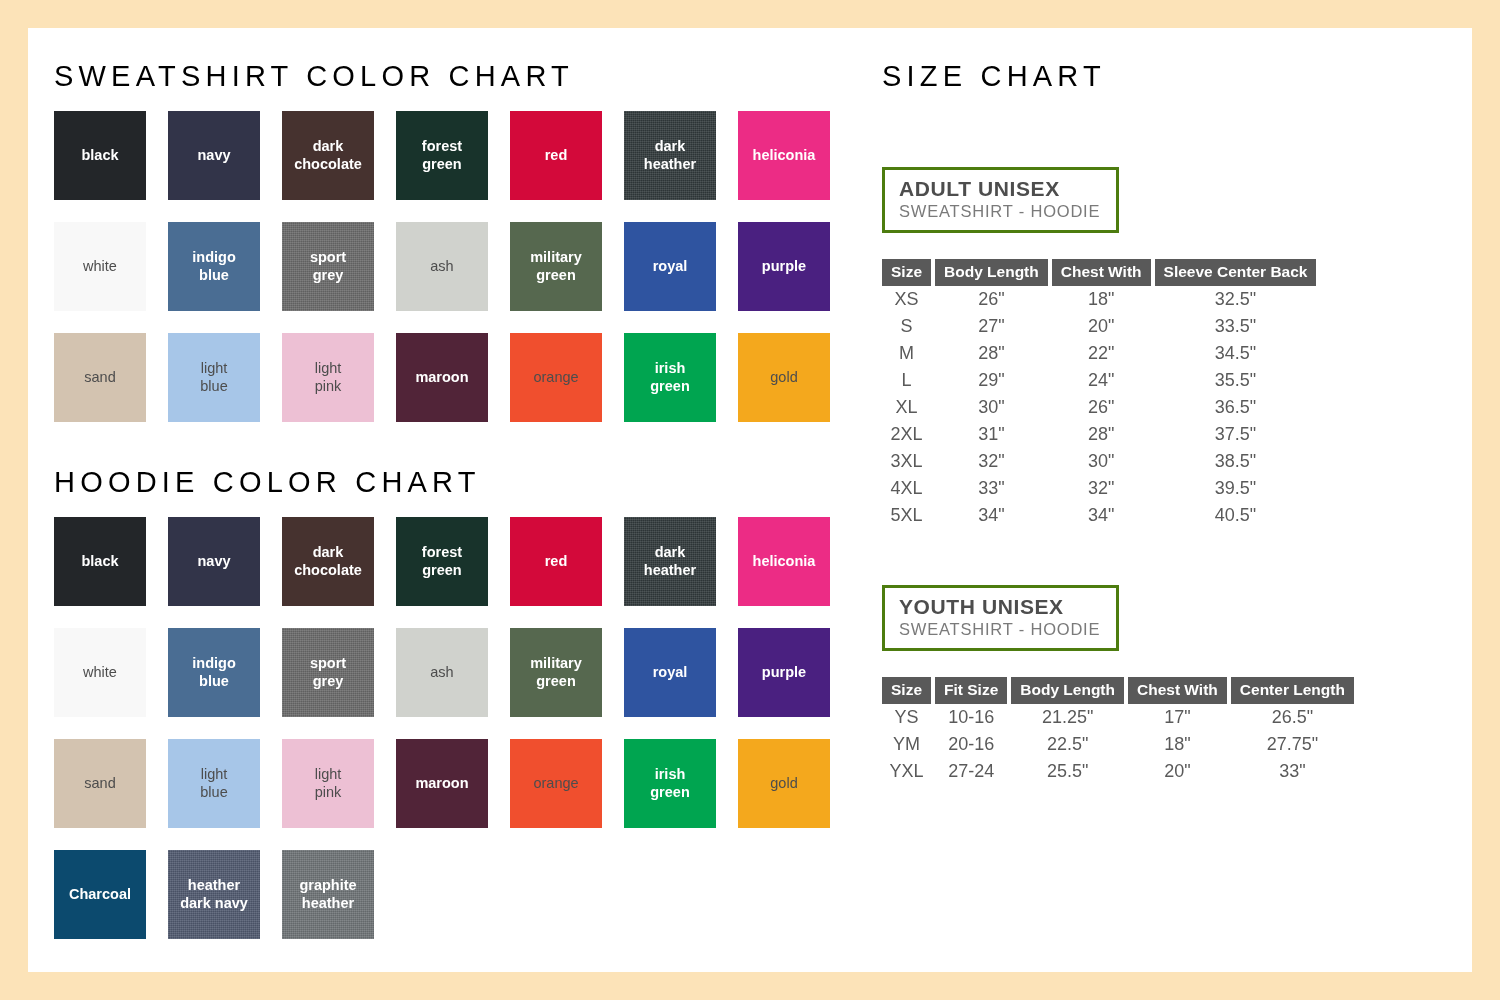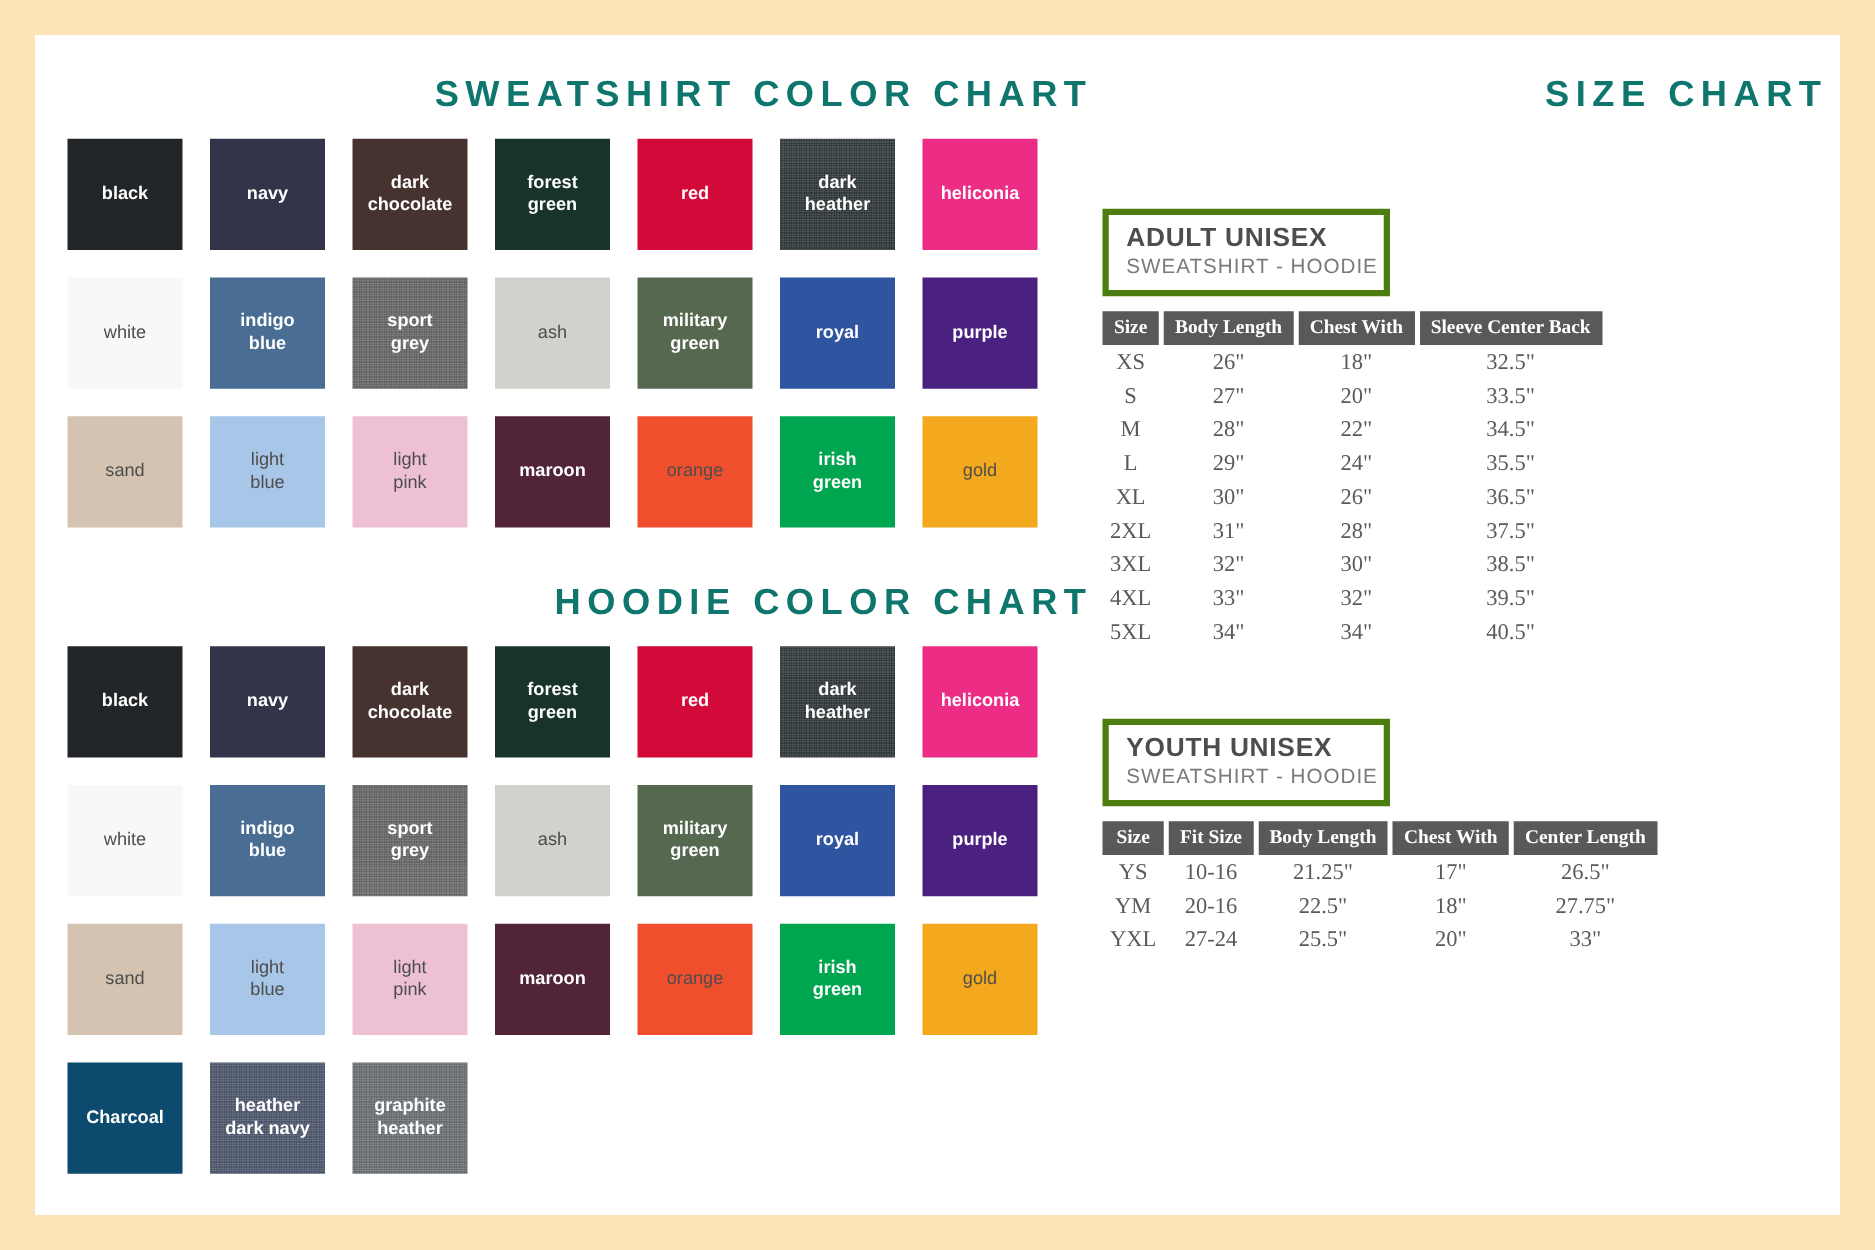--- a/index.html
+++ b/index.html
@@ -29,27 +29,26 @@
     width: 820px;
   }
   .col-right {
     position: absolute;
     left: 854px;
     top: 34px;
     width: 580px;
   }
   .section-title {
     font-size: 29px;
-    font-weight: bold;
-    color: #0f766e;
+    font-weight: normal;
+    color: #000000;
     letter-spacing: 5.2px;
     margin: 0 0 20px 0;
     line-height: 1;
     white-space: nowrap;
-    text-align: right;
   }
   .swatch-grid {
     display: flex;
     flex-wrap: wrap;
     width: 810px;
     gap: 22px 22px;
   }
   .swatch {
     width: 92px;
     height: 89px;
@@ -78,22 +77,22 @@
     opacity: .55;
     background-image:
       repeating-linear-gradient(0deg, rgba(255,255,255,.14) 0 1px, rgba(0,0,0,.10) 1px 2px),
       repeating-linear-gradient(90deg, rgba(255,255,255,.12) 0 1px, rgba(0,0,0,.09) 1px 2px);
   }
   .spacer-block { height: 46px; }
 
   
   .cat-box {
     display: inline-block;
-    border: 5px solid #4d7c0f;
-    padding: 7px 5px 8px 14px;
+    border: 3px solid #4d7c0f;
+    padding: 7px 16px 8px 14px;
     margin-bottom: 10px;
   }
   .cat-title {
     font-size: 21px;
     font-weight: bold;
     color: #4d4d4d;
     letter-spacing: .6px;
     line-height: 1.1;
     white-space: nowrap;
   }
@@ -102,22 +101,21 @@
     color: #7a7a7a;
     letter-spacing: .8px;
     line-height: 1.2;
     margin-top: 2px;
     white-space: nowrap;
   }
   table.size-table {
     border-collapse: separate;
     border-spacing: 4px 0;
     margin-left: -4px;
-    margin-top: 2px;
-    font-family: Liberation Serif, serif;
+    margin-top: 16px;
   }
   table.size-table th {
     background: #595959;
     color: #ffffff;
     font-size: 15.5px;
     font-weight: bold;
     padding: 4px 9px 5px 9px;
     white-space: nowrap;
     text-align: center;
   }

